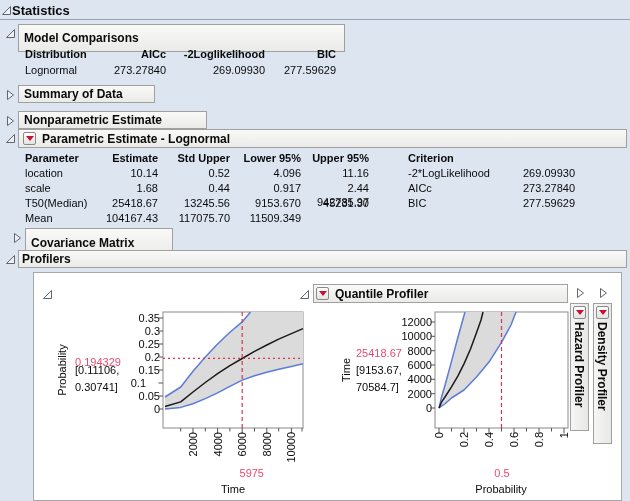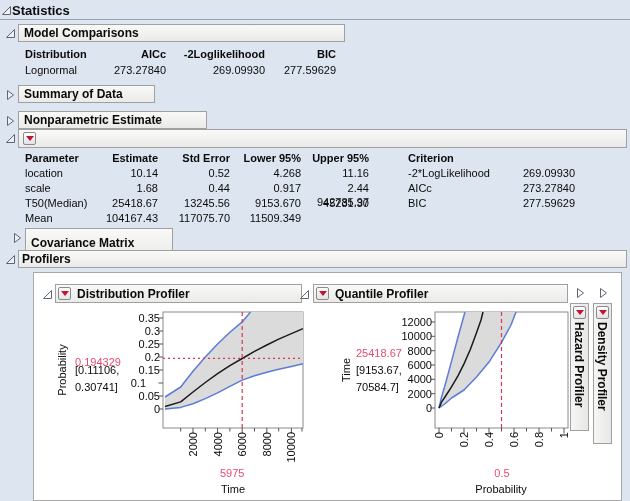--- a/index.html
+++ b/index.html
@@ -39,21 +39,21 @@
 
   <svg class="disc" style="left:1px;top:5px" viewBox="0 0 11 11">
       <polygon points="1.5,9.5 9.5,1.5 9.5,9.5" fill="#eef0f4" stroke="#5f6670"></polygon>
     </svg>
   <span class="toptitle" style="left:12px;top:3px">Statistics</span>
   <div class="hr" style="left:0;top:19px;width:630px"></div>
 
   <svg class="disc" style="left:5px;top:28px" viewBox="0 0 11 11">
       <polygon points="1.5,9.5 9.5,1.5 9.5,9.5" fill="#eef0f4" stroke="#5f6670"></polygon>
     </svg>
-  <div class="obar" style="left:18px;top:24px;width:327px;height:18px">
+  <div class="obar" style="left:18px;top:24px;width:327px;height:28px">
     <span class="t" style="left:5px">Model Comparisons</span>
   </div>
   <span class="cell b" style="left:25px;top:48px;width:78px">Distribution</span>
   <span class="cell b r" style="left:105px;top:48px;width:61px">AICc</span>
   <span class="cell b r" style="left:166px;top:48px;width:99px">-2Loglikelihood</span>
   <span class="cell b r" style="left:265px;top:48px;width:71px">BIC</span>
   <span class="cell" style="left:25px;top:64px;width:78px">Lognormal</span>
   <span class="cell r" style="left:105px;top:64px;width:61px">273.27840</span>
   <span class="cell r" style="left:166px;top:64px;width:99px">269.09930</span>
   <span class="cell r" style="left:265px;top:64px;width:71px">277.59629</span>
@@ -72,33 +72,34 @@
     <span class="t" style="left:5px">Nonparametric Estimate</span>
   </div>
 
   <svg class="disc" style="left:5px;top:133px" viewBox="0 0 11 11">
       <polygon points="1.5,9.5 9.5,1.5 9.5,9.5" fill="#eef0f4" stroke="#5f6670"></polygon>
     </svg>
   <div class="obar" style="left:18px;top:129px;width:609px;height:19px">
     <span class="redbtn" style="left:4px;top:2px">
         <i></i>
       </span>
+    <span class="t" style="left:23px">Parametric Estimate - Lognormal</span>
   </div>
 
   <span class="cell b" style="left:25px;top:152px;width:78px">Parameter</span>
   <span class="cell b r" style="left:103px;top:152px;width:55px">Estimate</span>
-  <span class="cell b r" style="left:158px;top:152px;width:72px">Std Error</span>
+  <span class="cell b r" style="left:158px;top:152px;width:72px">Std Upper</span>
   <span class="cell b r" style="left:230px;top:152px;width:71px">Lower 95%</span>
   <span class="cell b r" style="left:301px;top:152px;width:68px">Upper 95%</span>
   <span class="cell b" style="left:408px;top:152px;width:110px">Criterion</span>
 
   <span class="cell" style="left:25px;top:167px;width:78px">location</span>
   <span class="cell r" style="left:103px;top:167px;width:55px">10.14</span>
   <span class="cell r" style="left:158px;top:167px;width:72px">0.52</span>
-  <span class="cell r" style="left:230px;top:167px;width:71px">4.268</span>
+  <span class="cell r" style="left:230px;top:167px;width:71px">4.096</span>
   <span class="cell r" style="left:301px;top:167px;width:68px">11.16</span>
 
   <span class="cell" style="left:25px;top:182px;width:78px">scale</span>
   <span class="cell r" style="left:103px;top:182px;width:55px">1.68</span>
   <span class="cell r" style="left:158px;top:182px;width:72px">0.44</span>
   <span class="cell r" style="left:230px;top:182px;width:71px">0.917</span>
   <span class="cell r" style="left:301px;top:182px;width:68px">2.44</span>
 
   <span class="cell" style="left:25px;top:197px;width:78px">T50(Median)</span>
   <span class="cell r" style="left:103px;top:197px;width:55px">25418.67</span>
@@ -131,26 +132,20 @@
     </svg>
   <div class="obar" style="left:18px;top:250px;width:609px;height:18px">
     <span class="t" style="left:3px">Profilers</span>
   </div>
 
   <div class="panel" style="left:33px;top:272px;width:589px;height:229px"></div>
 
   <svg class="disc" style="left:42px;top:289px" viewBox="0 0 11 11">
       <polygon points="1.5,9.5 9.5,1.5 9.5,9.5" fill="#fff" stroke="#5f6670"></polygon>
     </svg>
-  <div class="obar" style="left:55px;top:284px;width:247px;height:19px">
-    <span class="redbtn" style="left:2px;top:2px">
-        <i></i>
-      </span>
-    <span class="t" style="left:21px">Distribution Profiler</span>
-  </div>
 
   <svg class="disc" style="left:299px;top:289px" viewBox="0 0 11 11">
       <polygon points="1.5,9.5 9.5,1.5 9.5,9.5" fill="#fff" stroke="#5f6670"></polygon>
     </svg>
   <div class="obar" style="left:313px;top:284px;width:255px;height:19px">
     <span class="redbtn" style="left:2px;top:2px">
         <i></i>
       </span>
     <span class="t" style="left:21px">Quantile Profiler</span>
   </div>
@@ -218,21 +213,21 @@
         <line x1="123.7" y1="120" x2="123.7" y2="123.5"></line>
         <line x1="147" y1="120" x2="147" y2="123.5"></line>
     </g>
   </svg>
 
   <span class="xt" style="left:187px;top:466px">2000</span>
   <span class="xt" style="left:212px;top:466px">4000</span>
   <span class="xt" style="left:236px;top:466px">6000</span>
   <span class="xt" style="left:261px;top:466px">8000</span>
   <span class="xt" style="left:285px;top:466px">10000</span>
-  <span class="cell pink" style="left:220px;top:467px;width:44px;text-align:left">5975</span>
+  <span class="cell pink" style="left:220px;top:467px;width:44px;text-align:right">5975</span>
   <span class="cell" style="left:195px;top:483px;width:76px;text-align:center">Time</span>
 
   <span class="vlab" style="left:340px;top:395px;width:50px">Time</span>
   <span class="cell pink" style="left:356px;top:347px;width:52px">25418.67</span>
   <span class="cell" style="left:356px;top:364px;width:55px">[9153.67,</span>
   <span class="cell" style="left:356px;top:381px;width:55px">70584.7]</span>
 
   <span class="cell r" style="left:394px;top:316px;width:38px">12000</span>
   <span class="cell r" style="left:394px;top:330px;width:38px">10000</span>
   <span class="cell r" style="left:394px;top:345px;width:38px">8000</span>

